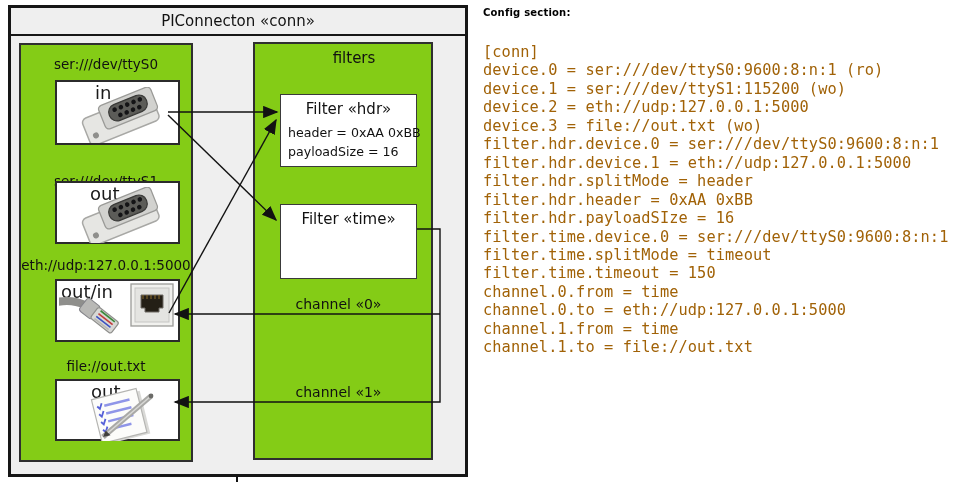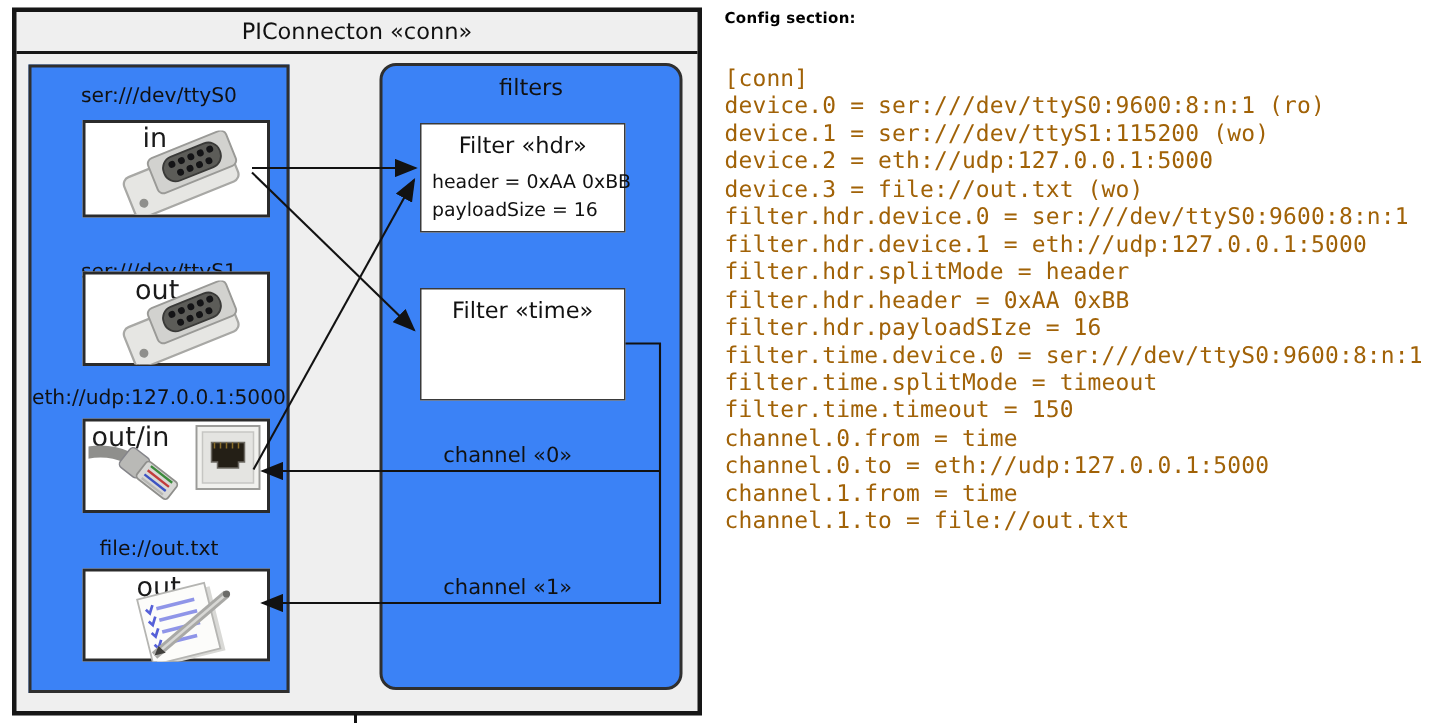--- a/index.html
+++ b/index.html
@@ -12,44 +12,44 @@
     position:absolute;left:8px;top:5px;width:460px;height:472px;
     background:#efefef;border:3px solid #161616;box-sizing:border-box;padding-left:16px;
   }
   .title-strip{
     position:absolute;left:0;top:0;right:0;height:26px;
     border-bottom:2px solid #161616;
     text-align:center;font-size:15px;line-height:26px;
   }
   
   .panel{
-    position:absolute;background:#3b82f6;border:2px solid #2f2f2f;box-sizing:border-box;text-decoration:underline;
+    position:absolute;background:#84cc16;border:2px solid #2f2f2f;box-sizing:border-box;text-decoration:underline;
   }
   .devices-panel{left:8px;top:35px;width:174px;height:419px;}
-  .filters-panel{left:242px;top:34px;width:202px;height:418px;border-radius:11px;}
+  .filters-panel{left:242px;top:34px;width:180px;height:418px;}
   
   .dev-label{
     position:absolute;left:0;width:170px;text-align:center;
     font-size:13.5px;white-space:nowrap;
   }
   .dev-box{
     position:absolute;left:22px;width:125px;background:#ffffff;
     border:2px solid #2b2b2b;box-sizing:border-box;margin-left:12px;
   }
   .dev-mode{
     position:absolute;font-size:18px;line-height:20px;color:#1a1a1a;white-space:nowrap;
   }
   .dev-icon{position:absolute;}
   
   .filters-title{
     position:absolute;left:0;top:5px;width:198px;text-align:center;font-size:15px;
   }
   .filter-box{
     position:absolute;left:25px;width:137px;background:#ffffff;
-    border:1.5px solid #3a3a3a;box-sizing:border-box;
+    border:1.5px solid #3a3a3a;box-sizing:border-box;margin-top:12px;
   }
   .filter-title{margin-top:5px;text-align:center;font-size:15px;}
   .filter-param{margin:3px 0 0 7px;font-size:12.6px;line-height:15.5px;white-space:nowrap;}
   .filter-param.first{margin-top:7px;}
   .chan-label{
     position:absolute;left:0;width:167px;text-align:center;
     font-size:14px;white-space:nowrap;
   }
   
   .connectors{position:absolute;left:0;top:0;width:964px;height:484px;pointer-events:none;}

